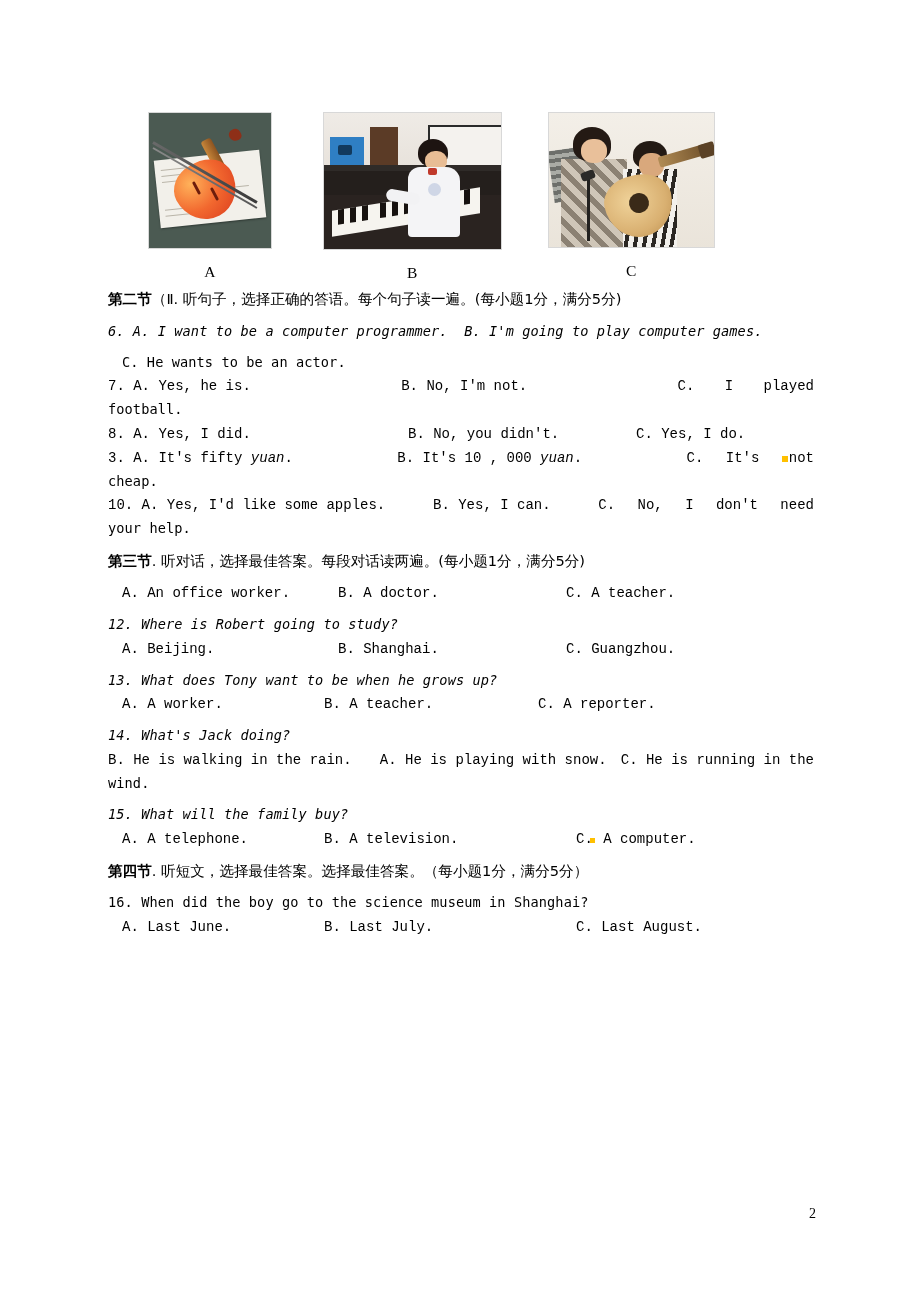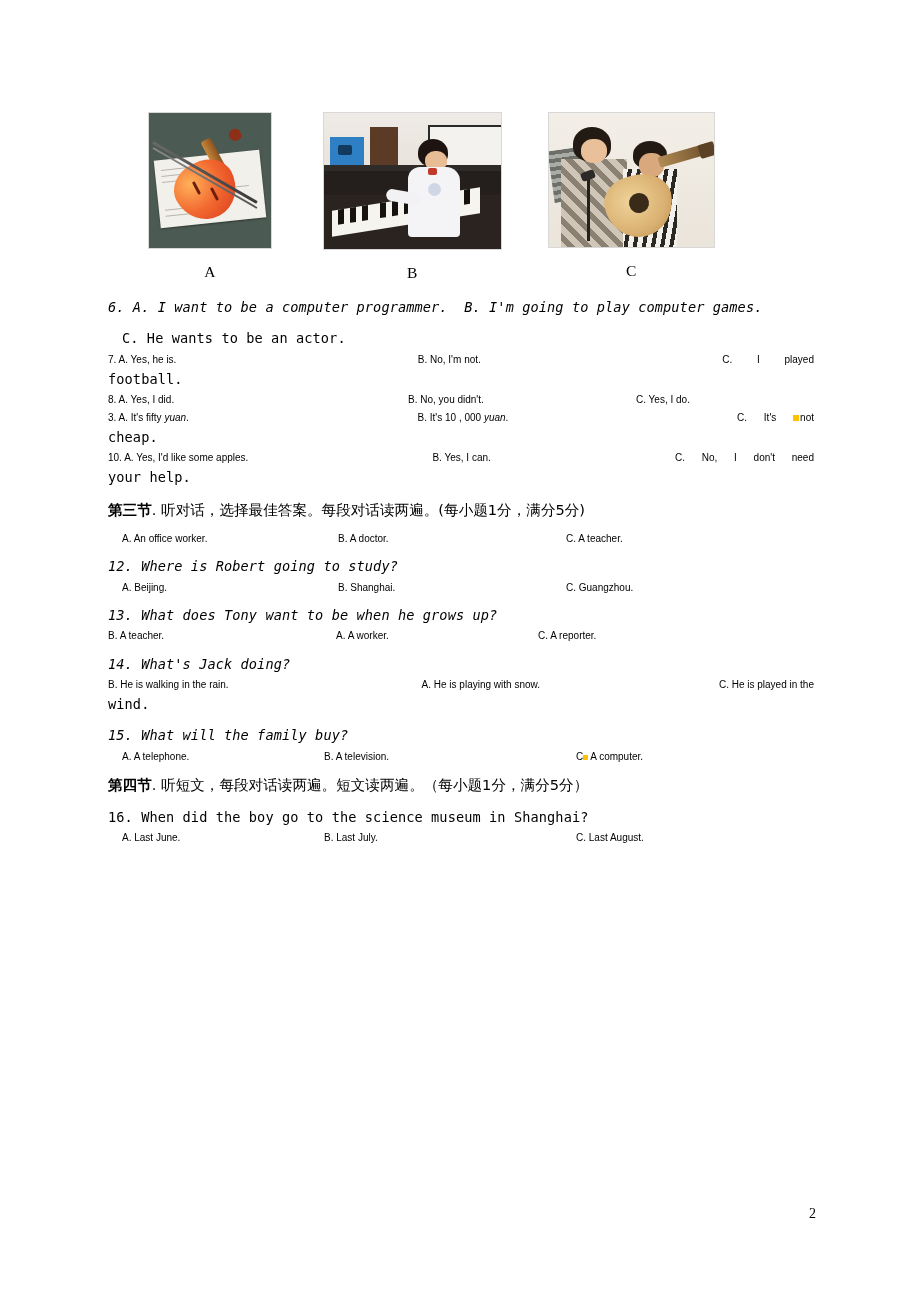--- a/index.html
+++ b/index.html
@@ -198,22 +198,22 @@
     letter-spacing: 0.1px;
   }
   .q.stem { margin-top: 8px; font-style: italic; }
   .q.opts { padding-left: 14px; margin-top: 8px; }
   .q.cont { padding-left: 0; }
 
   .spacer-sm { height: 9px; }
 
   .row {
     display: flex;
-    font-family: Liberation Sans, sans-serif;
-    font-size: 10px;
+    font-family: Liberation Mono, monospace;
+    font-size: 14px;
     line-height: 1.72;
   }
   .row.justify { justify-content: space-between; }
   .row .cell { white-space: nowrap; }
   .row .cell.pad { padding-left: 14px; }
   .spread { word-spacing: 14px; }
   .spread-lg { word-spacing: 22px; }
 
   em.yuan { font-style: italic; }
 
@@ -319,20 +319,21 @@
         <div class="c-mic-pole"></div>
         <div class="c-mic"></div>
       </div>
       <div class="caption">C</div>
     </div>
 
   </div>
 
   <div class="body-text">
 
+    <p class="cn-head"><b>第二节</b><span class="lite">（Ⅱ. 听句子，选择正确的答语。每个句子读一遍。(每小题1分，满分5分)</span></p>
 
     <p class="q stem"><span>6. A. I want to be a computer programmer.</span>&nbsp;&nbsp;<span>B. I'm going to play computer games.</span></p>
     <p class="q opts">C. He wants to be an actor.</p>
 
     <div class="row justify">
       <span class="cell">7. A. Yes, he is.</span>
       <span class="cell">B. No, I'm not.</span>
       <span class="cell spread-lg"><span>C.</span>
         <span>I played</span></span>
     </div>
@@ -371,44 +372,44 @@
 
     <p class="q stem">12. Where is Robert going to study?</p>
     <div class="row">
       <span class="cell pad" style="width:216px">A. Beijing.</span>
       <span class="cell" style="width:228px">B. Shanghai.</span>
       <span class="cell">C. Guangzhou.</span>
     </div>
 
     <p class="q stem">13. What does Tony want to be when he grows up?</p>
     <div class="row">
+      <span class="cell pad" style="width:202px">A. A worker.</span>
       <span class="cell" style="width:214px">B. A teacher.</span>
-      <span class="cell pad" style="width:202px">A. A worker.</span>
       <span class="cell">C. A reporter.</span>
     </div>
 
     <p class="q stem">14. What's Jack doing?</p>
     <div class="row justify">
       <span class="cell">B. He is walking in the rain.</span>
       <span class="cell pad">A. He is playing with snow.</span>
-      <span class="cell">C. He is played in the</span>
+      <span class="cell">C. He is running in the</span>
     </div>
     <p class="q cont">wind.</p>
 
     <p class="q stem">15. What will the family buy?</p>
     <div class="row">
       <span class="cell pad" style="width:202px">A. A telephone.</span>
       <span class="cell" style="width:252px">B. A television.</span>
       <span class="cell"><span>C.</span><span class="hl-dot"></span>
         <span>A computer.</span></span>
     </div>
 
     <div class="spacer-sm"></div>
 
-    <p class="cn-head"><b>第四节</b><span class="lite">. 听短文，每段对话读两遍。短文读两遍。（每小题1分，满分5分）</span></p>
+    <p class="cn-head"><b>第四节</b><span class="lite">. 听短文，选择最佳答案。选择最佳答案。（每小题1分，满分5分）</span></p>
 
     <p class="q">16. When did the boy go to the science museum in Shanghai?</p>
     <div class="row">
       <span class="cell pad" style="width:202px">A. Last June.</span>
       <span class="cell" style="width:252px">B. Last July.</span>
       <span class="cell">C. Last August.</span>
     </div>
 
   </div>
 

